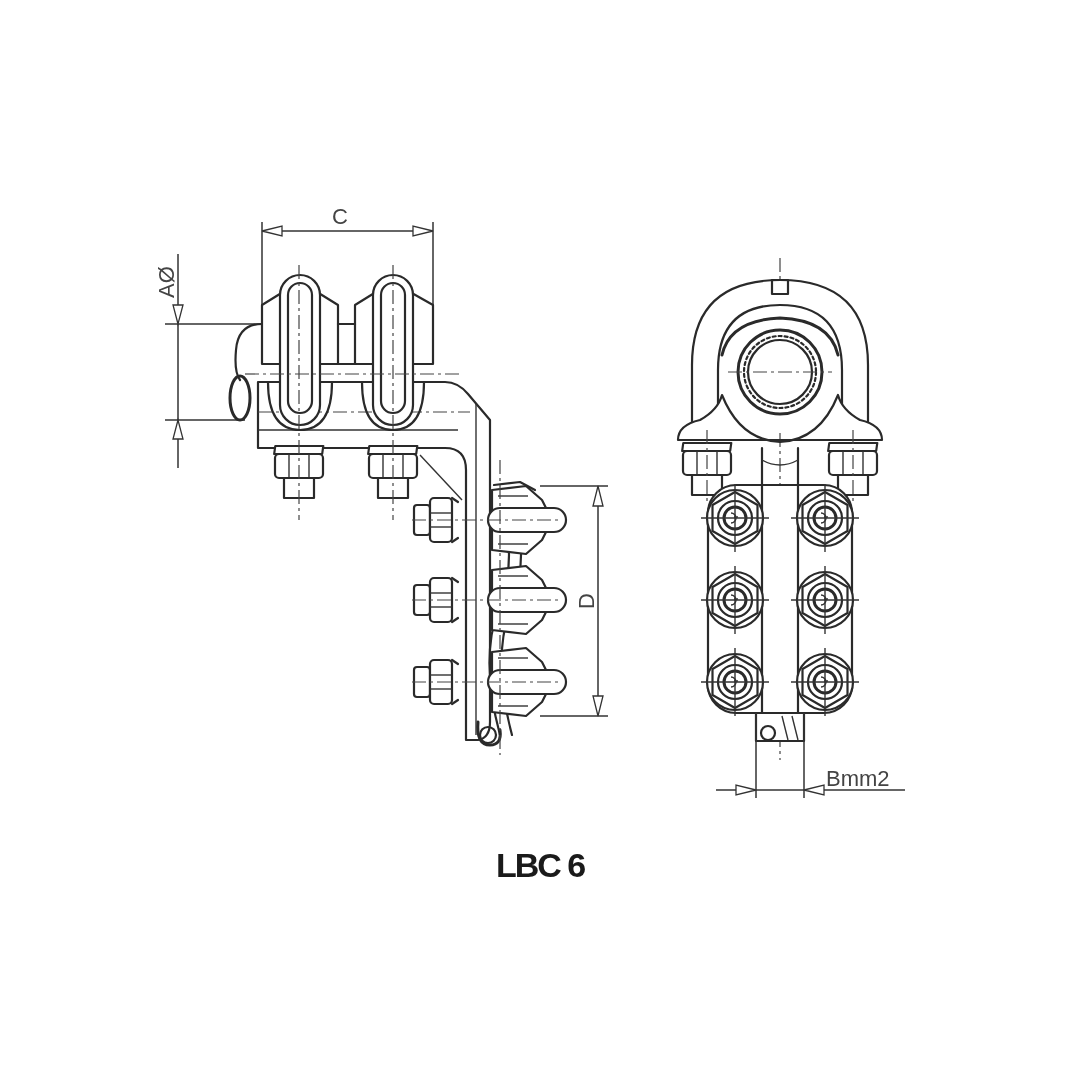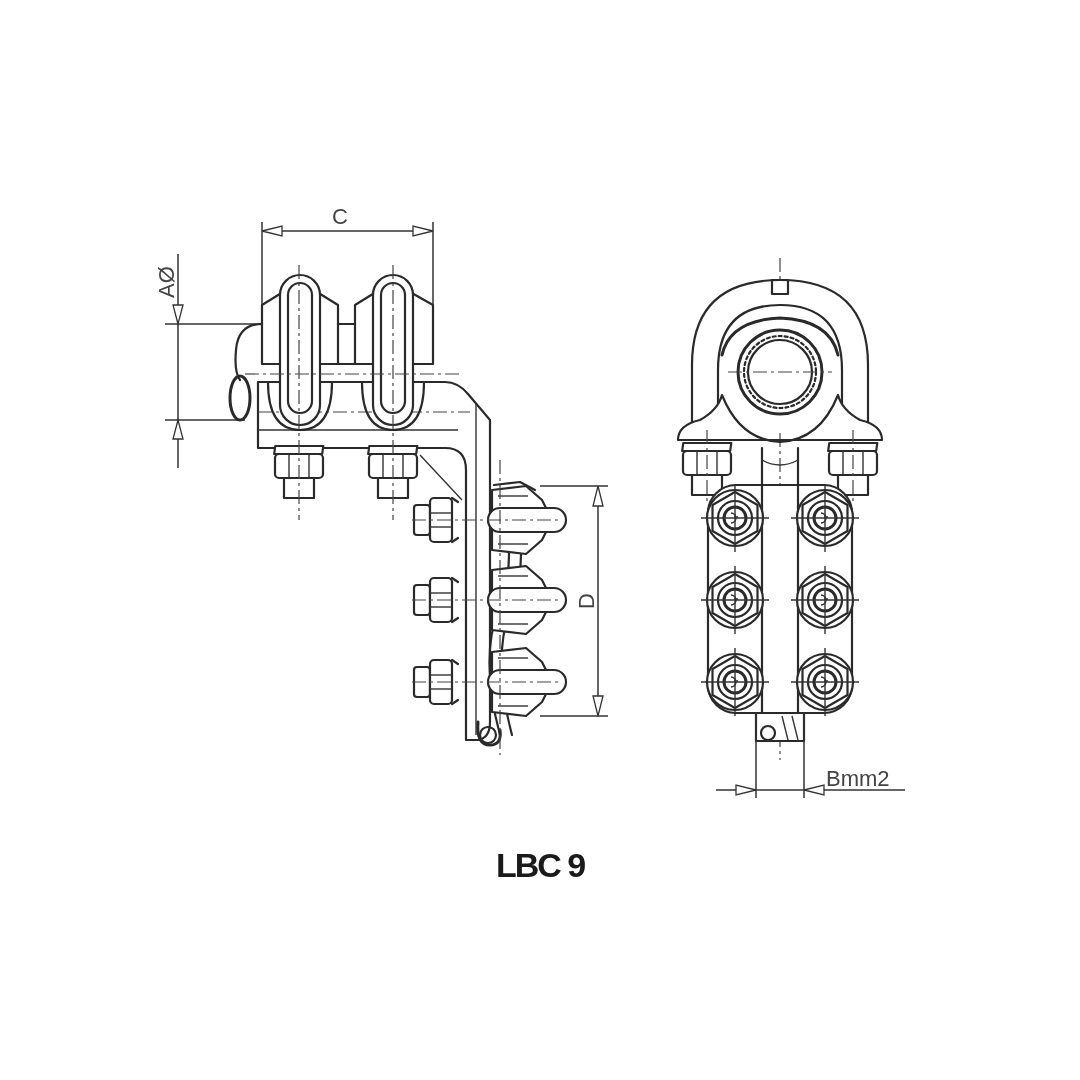--- a/index.html
+++ b/index.html
@@ -169,13 +169,13 @@
     <polygon points="756,790 736,785 736,795" class="arrow"></polygon>
     <polygon points="804,790 824,785 824,795" class="arrow"></polygon>
   </g>
 
   <text x="340" y="224" text-anchor="middle" class="dimtxt">C</text>
   <text transform="translate(174,282) rotate(-90)" text-anchor="middle" class="dimtxt">AØ</text>
   <text transform="translate(594,601) rotate(-90)" text-anchor="middle" class="dimtxt">D</text>
   <text x="826" y="786" class="dimtxt">Bmm2</text>
 </svg>
 
-<div class="caption">LBC 9</div>
+<div class="caption">LBC 6</div>
 
 </body></html>

